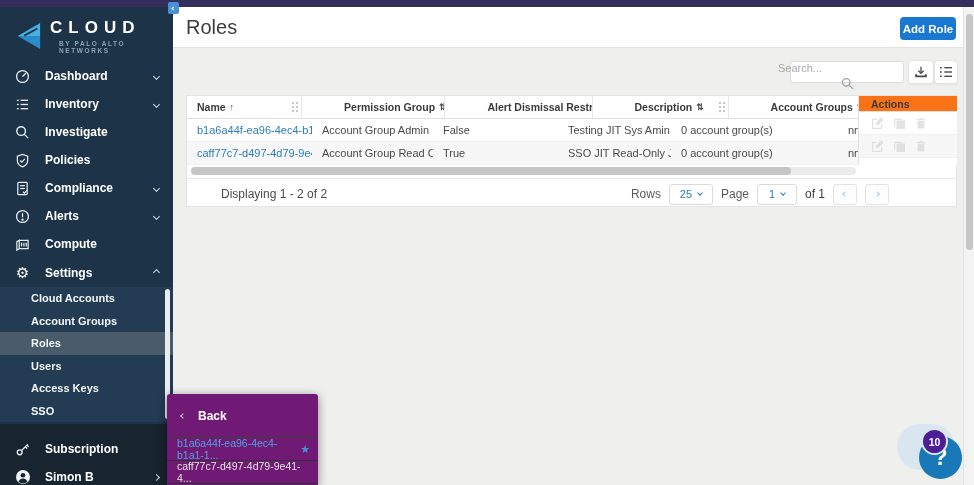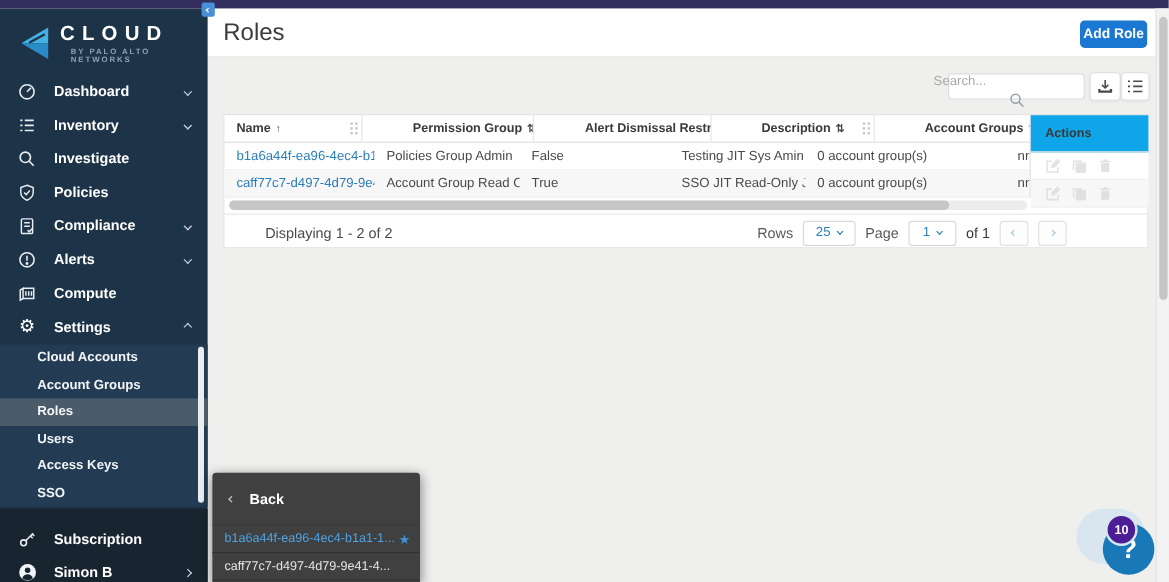--- a/index.html
+++ b/index.html
@@ -53,41 +53,41 @@
   .t-hcell { height:100%; display:flex; align-items:center; padding-left:10px; border-right:1px solid #e7e7e7; font-size:10.5px; font-weight:bold; color:#3a3a3a; white-space:nowrap; overflow:hidden; }
   .t-row { display:flex; height:23px; align-items:center; border-bottom:1px solid #f0f0f0; }
   .t-row.alt { background:#f7f7f7; }
   .t-cell { padding-left:10px; font-size:11px; color:#4a4a4a; white-space:nowrap; overflow:hidden; }
   .col-name{width:125px;} .col-pg{width:121px;} .col-adr{width:125px;} .col-desc{width:113px;} .col-ag{width:167px;} .col-last{flex:1; border-right:none;}
   .link { color:#2d7dbb; cursor:pointer; }
   .sort-ic { font-size:9px; color:#4a4a4a; margin-left:4px; }
   .drag-dots { margin-left:auto; margin-right:7px; width:2px; height:2px; background:#c7c7c7; flex:0 0 2px;
     box-shadow:0 4px 0 #c7c7c7, 0 -4px 0 #c7c7c7, 4px 0 0 #c7c7c7, 4px 4px 0 #c7c7c7, 4px -4px 0 #c7c7c7; }
   .actions-overlay { position:absolute; left:671px; top:0; width:99px; height:69px; border-left:1px solid #e0e0e0; background:#fff; }
-  .actions-head { height:31px; display:flex; align-items:center; padding-left:12px; font-size:10.5px; font-weight:bold; color:#3a3a3a; border-bottom:1px solid #e0e0e0; background:#0ea5e9; }
+  .actions-head { height:16px; display:flex; align-items:center; padding-left:12px; font-size:10.5px; font-weight:bold; color:#3a3a3a; border-bottom:1px solid #e0e0e0; background:#f97316; }
   .actions-row { height:23px; display:flex; align-items:center; gap:9px; padding-left:12px; color:#e2e2e2; border-bottom:1px solid #f0f0f0; }
   .actions-row.alt { background:#f7f7f7; }
   .hscroll { position:absolute; left:4px; top:71px; width:665px; height:8px; background:#ececec; border-radius:4px; }
   .hscroll-thumb { position:absolute; left:0; top:0; width:600px; height:8px; background:#c6c6c6; border-radius:4px; }
   .t-footer { position:absolute; left:0; top:82px; width:100%; height:30px; border-top:1px solid #e9e9e9; display:flex; align-items:center;padding-left:24px; }
   .displaying { font-size:12px; color:#4a4a4a; margin-left:10px; }
   .pag-group { position:absolute; right:67px; top:0; height:30px; display:flex; align-items:center; gap:8px; }
   .pag-label { font-size:12px; color:#5a5a5a; }
   .pag-select { width:44px; height:21px; border:1px solid #d9d9d9; border-radius:3px; display:flex; align-items:center; justify-content:center; gap:6px; font-size:11px; color:#2d7dbb; cursor:pointer; background:#fff; }
   .pag-select .chev { width:4px; height:4px; border-color:#2d7dbb; margin-top:-2px; }
   .pag-of { font-size:12px; color:#3a3a3a; }
   .pag-btn { width:24px; height:21px; border:1px solid #e2e2e2; border-radius:3px; background:#fdfdfd; display:flex; align-items:center; justify-content:center; cursor:pointer; }
   .pag-btn .chev { width:4px; height:4px; border-color:#a9c8e4; }
 
   
   .v-scroll { left:963px; top:7px; width:11px; height:478px; background:#f3f3f3; border-left:1px solid #e3e3e3; z-index:6; }
   .v-thumb { position:absolute; left:2px; top:7px; width:7px; height:236px; background:#c6c6c6; border-radius:4px; }
 
   
-  .popup { left:177px; top:394px; width:173px; height:91px; background:#404040; border-radius:3px 3px 0 0; box-shadow:0 2px 10px rgba(0,0,0,0.45); z-index:8; }
+  .popup { left:167px; top:394px; width:151px; height:91px; background:#701a75; border-radius:3px 3px 0 0; box-shadow:0 2px 10px rgba(0,0,0,0.45); z-index:8; }
   .popup-back { height:44px; display:flex; align-items:center; padding-left:14px; gap:13px; border-bottom:1px solid #3d3d3d; cursor:pointer; }
   .popup-back .chev { width:4px; height:4px; border-color:#c9c9c9; }
   .popup-back-label { color:#fff; font-size:12px; font-weight:bold; }
   .popup-item { height:23px; display:flex; align-items:center; padding:0 8px 0 10px; font-size:10.5px; cursor:pointer; border-bottom:1px solid #323232; }
   .popup-item .label-blue { color:#4da3e0; }
   .popup-item .label-plain { color:#e3e3e3; }
   .popup-star { margin-left:auto; color:#3f93d6; font-size:11px; }
 
   
   .help-halo { left:897px; top:424px; width:58px; height:46px; background:#d9e6f0; border-radius:24px; z-index:9; }
@@ -312,21 +312,21 @@
       <span class="sort-ic">⇅</span>
       <span class="drag-dots"></span>
     </div>
     <div class="t-hcell col-last">
       <span>La</span>
     </div>
   </div>
 
   <div class="t-row">
     <div class="t-cell col-name link">b1a6a44f-ea96-4ec4-b1...</div>
-    <div class="t-cell col-pg">Policies Group Admin</div>
+    <div class="t-cell col-pg">Account Group Admin</div>
     <div class="t-cell col-adr">False</div>
     <div class="t-cell col-desc">Testing JIT Sys Amin</div>
     <div class="t-cell col-ag">0 account group(s)</div>
     <div class="t-cell col-last">nn</div>
   </div>
   <div class="t-row alt">
     <div class="t-cell col-name link">caff77c7-d497-4d79-9e4...</div>
     <div class="t-cell col-pg">Account Group Read Only</div>
     <div class="t-cell col-adr">True</div>
     <div class="t-cell col-desc">SSO JIT Read-Only JIT Test</div>

